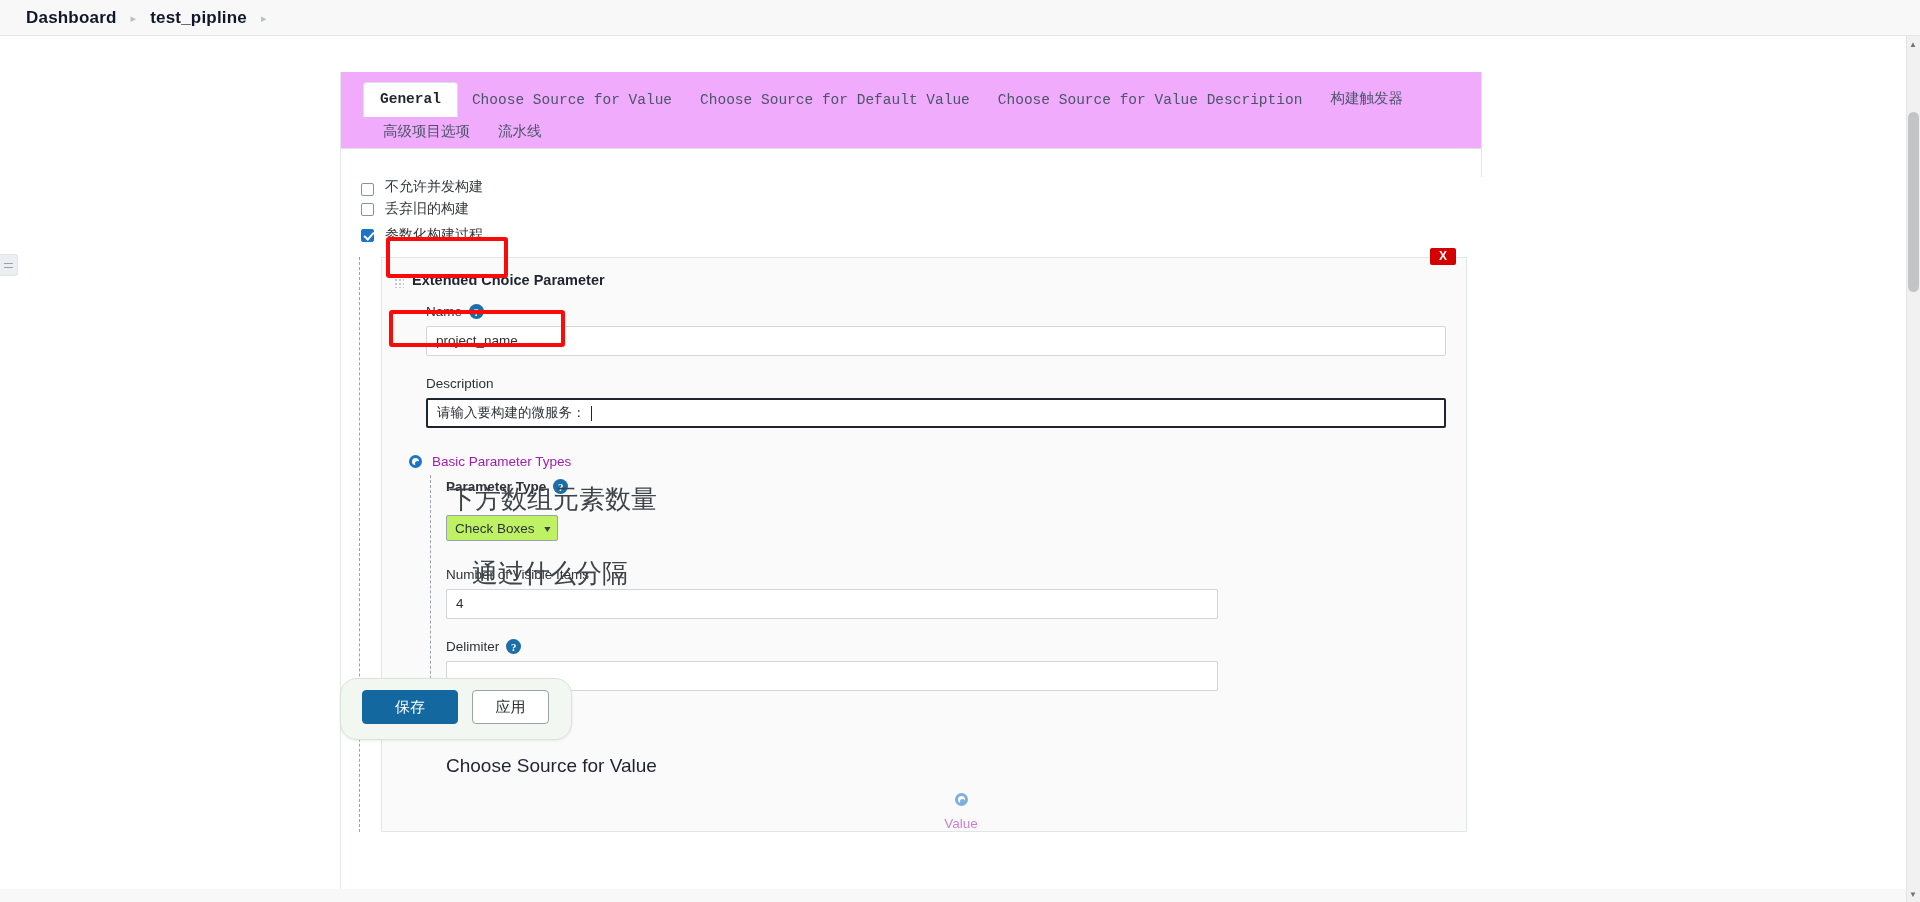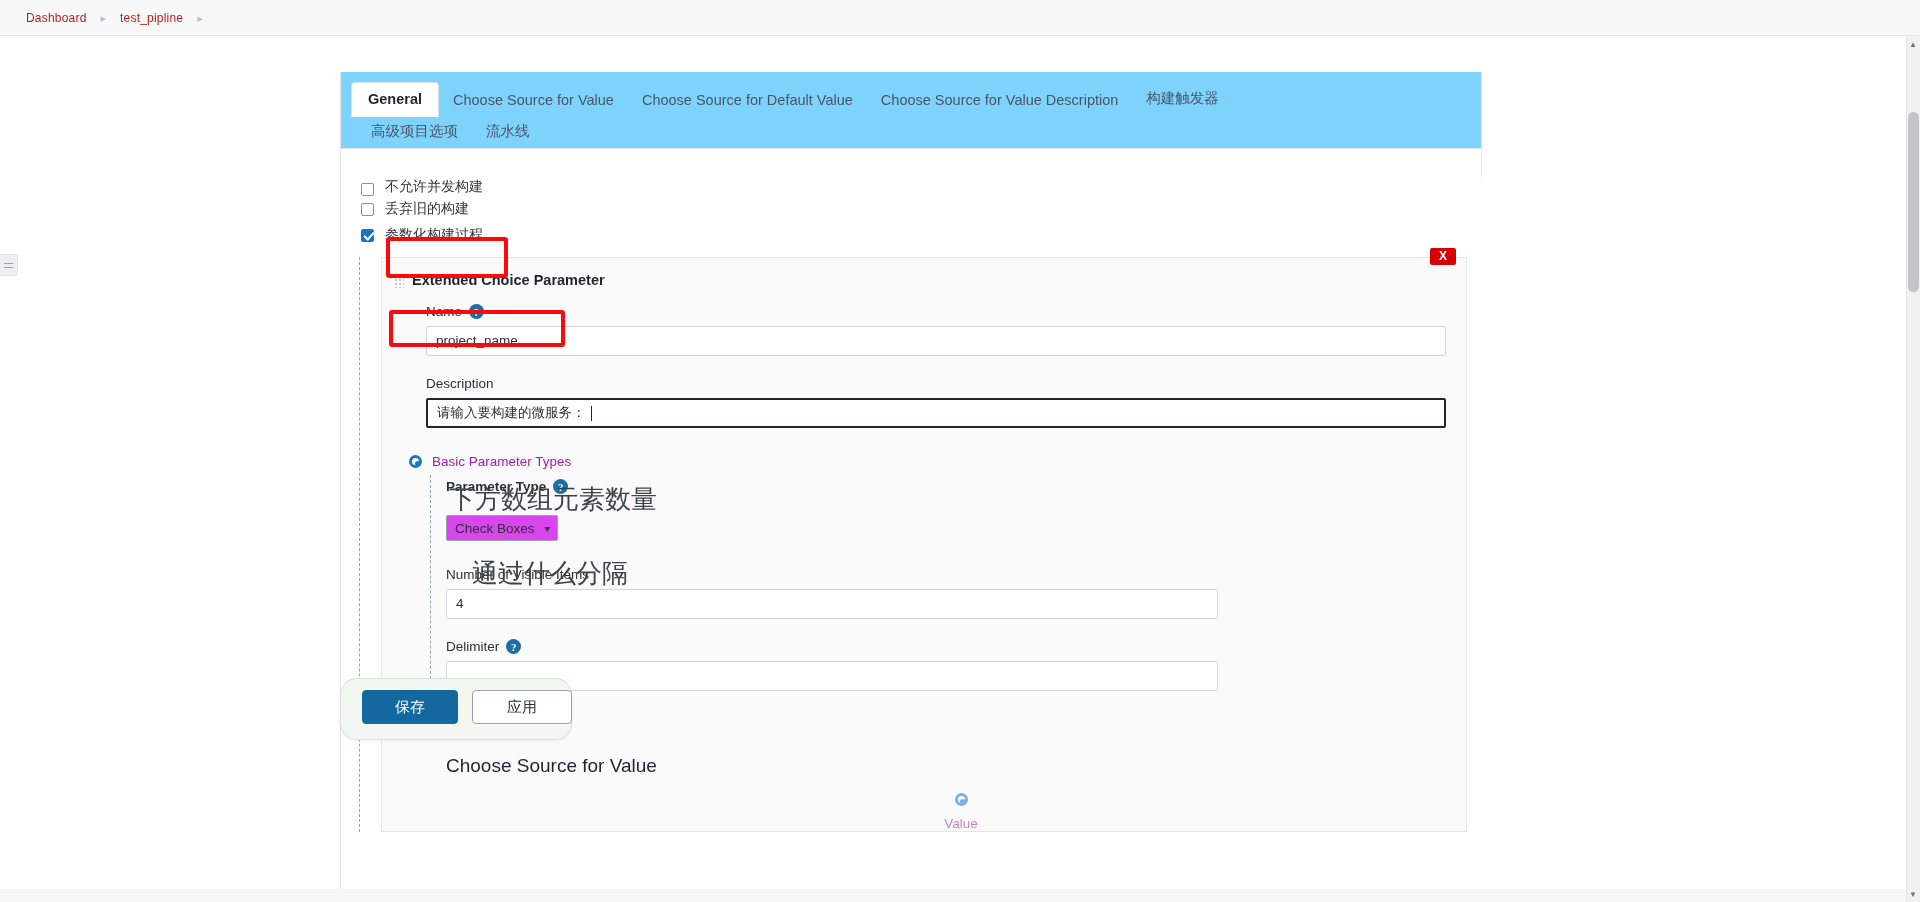--- a/index.html
+++ b/index.html
@@ -14,21 +14,21 @@
 
   
   .breadcrumb-bar {
     position: absolute; left: 0; top: 0; width: 1920px; height: 36px;
     background: #f8f8f8;
     border-bottom: 1px solid #e6e6e6;
     display: flex; align-items: center;
     padding-left: 26px;
   }
   .crumb {
-    font-size: 12px; font-weight: normal; color: #b91c1c;
+    font-size: 17px; font-weight: bold; color: #0f172a;
     letter-spacing: .2px;
   }
   .crumb-sep {
     color: #b9bfc7; font-size: 11px; margin: 0 14px; padding-top: 2px;
   }
 
   
   .page-body {
     position: absolute; left: 0; top: 36px; width: 1920px; height: 866px;
     background: #ffffff;
@@ -52,24 +52,25 @@
     width: 1142px; height: 866px;
     background: #ffffff;
     border-left: 1px solid #e4e7ea;
     border-right: 1px solid #e4e7ea;
   }
 
   
   .tab-strip {
     position: relative;
     width: 100%;
-    background: #7dd3fc;
-    padding: 6px 0 0 0;
+    background: #f0abfc;
+    padding: 6px 0 0 12px;
     min-height: 72px;
     border-bottom: 1px solid #dde3e7;
+    font-family: Liberation Mono, monospace;
   }
   .tab-row { display: flex; align-items: flex-end; padding-left: 10px; height: 38px; }
   .tab-row.second { height: 32px; align-items: center; padding-left: 16px; }
   .tab {
     font-size: 14.5px; color: #4a5568;
     padding: 7px 14px 8px 14px;
     cursor: pointer; white-space: nowrap;
   }
   .tab.active {
     background: #ffffff;
@@ -186,21 +187,21 @@
 
   .nested { padding-left: 64px; position: relative; }
   .nested .dash-guide2 {
     position: absolute; left: 48px; top: -4px; bottom: -6px;
     border-left: 1px dashed #9aa2ab;
   }
 
   .select-box {
     display: inline-flex; align-items: center; justify-content: space-between;
     min-width: 103px; height: 26px;
-    border: 1px solid #9ba1a8; border-radius: 2px; background: #d946ef;
+    border: 1px solid #9ba1a8; border-radius: 2px; background: #bef264;
     font-size: 13.5px; color: #2d3238; padding: 0 7px 0 8px; gap: 10px;
   }
   .chev { font-size: 10px; color: #3a3f45; transform: scaleX(1.25); }
 
   .section-head {
     font-size: 19px; color: #1f2430; padding-left: 44px; margin-top: 22px;
   }
 
   
   .annot-rect {
@@ -229,21 +230,21 @@
     position: absolute; top: 11px;
     height: 34px; border-radius: 4px;
     font-size: 15px; display: flex; align-items: center; justify-content: center;
     cursor: pointer;
   }
   .btn-save {
     left: 21px; width: 96px;
     background: #1368a0; color: #fff; border: 1px solid #1368a0;
   }
   .btn-apply {
-    left: 131px; width: 100px;
+    left: 131px; width: 77px;
     background: #ffffff; color: #2d3238; border: 1px solid #9ba1a8;
   }
 
   
   .right-rail {
     position: absolute; left: 1482px; top: 36px; width: 438px; height: 866px;
     background: #ffffff;
   }
   .vscroll-track {
     position: absolute; right: 0; top: 36px; width: 14px; height: 866px;

